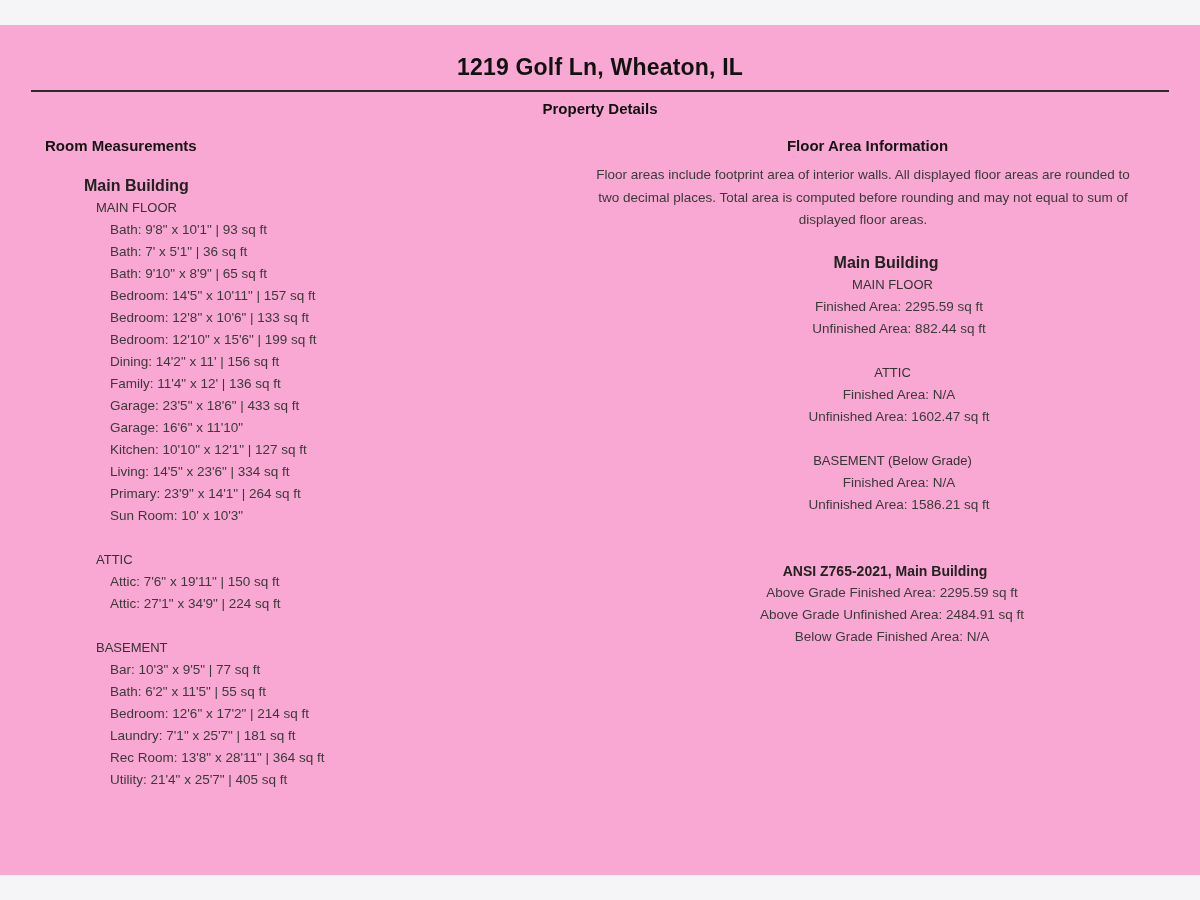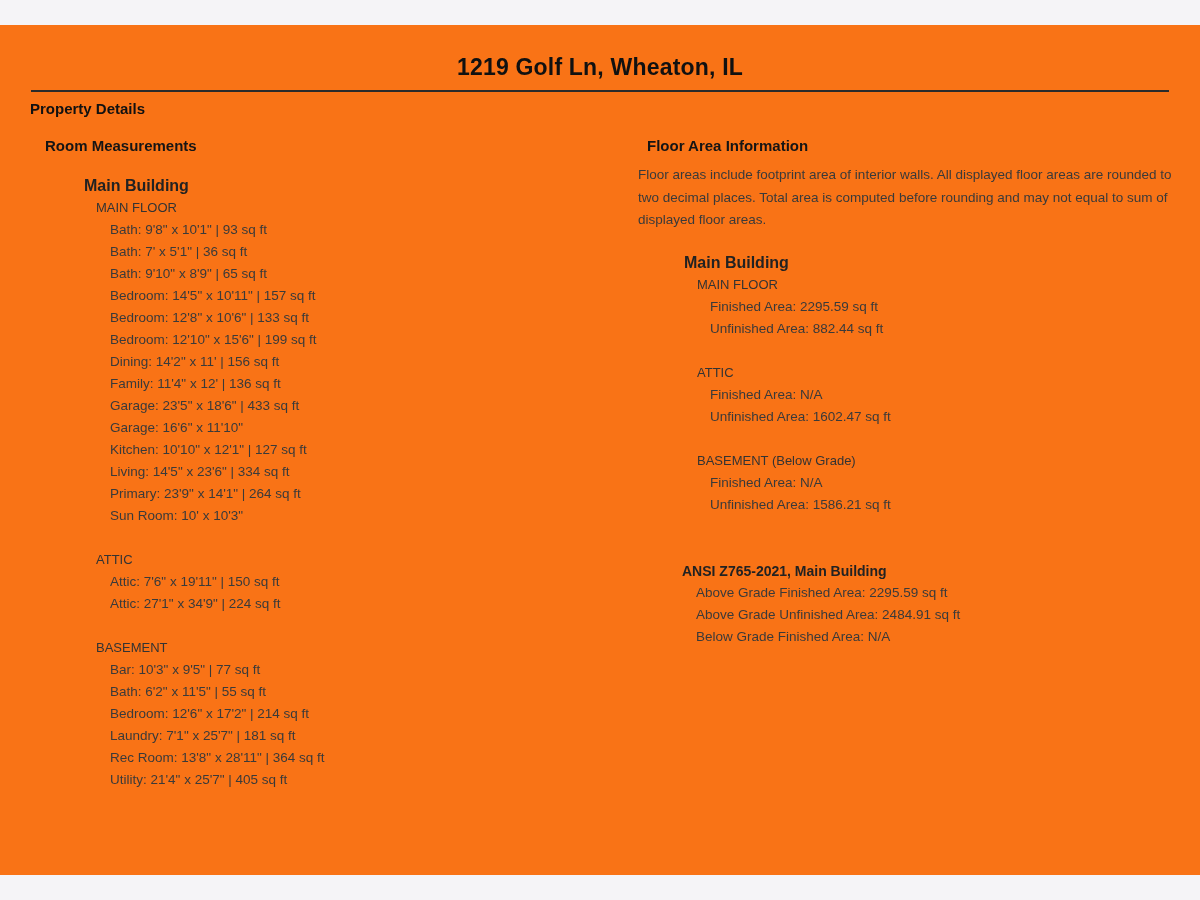--- a/index.html
+++ b/index.html
@@ -8,54 +8,53 @@
     width: 1200px; height: 900px;
     background: #f5f4f7;
     font-family: "Liberation Sans", sans-serif;
     position: relative;
     overflow: hidden;
   }
   .sheet {
     position: absolute;
     top: 25px; left: 0;
     width: 1200px; height: 850px;
-    background: #f97316;
+    background: #f9a8d4;
   }
   .doc-title {
     margin: 0;
     padding-top: 29px;
     text-align: center;
     font-size: 23px;
     font-weight: bold;
     color: #111111;
     letter-spacing: 0.2px;
   }
   .title-rule {
     height: 0;
     border-top: 2px solid #2b2b2b;
     margin: 9px 31px 0 31px;
   }
   .doc-subtitle {
     margin: 8px 0 0 0;
-    text-align: left;
+    text-align: center;
     font-size: 15px;
     font-weight: bold;
     color: #111111;
-    padding-left: 30px;
   }
   .col {
     position: absolute;
     top: 112px;
     width: 556px;
     font-size: 13.5px;
     line-height: 22.5px;
     color: #3a3a3a;
   }
   .col-left  { left: 36px; }
-  .col-right { left: 638px; }
+  .col-right { left: 585px; text-align: center; }
   .section-heading {
     margin: 0 0 9px 9px;
     font-size: 15px;
     line-height: 18px;
     font-weight: bold;
     color: #151515;
   }
   .disclaimer { margin: 0; }
   .building { margin-top: 20px; }
   .col-left  .building { padding-left: 48px; }

